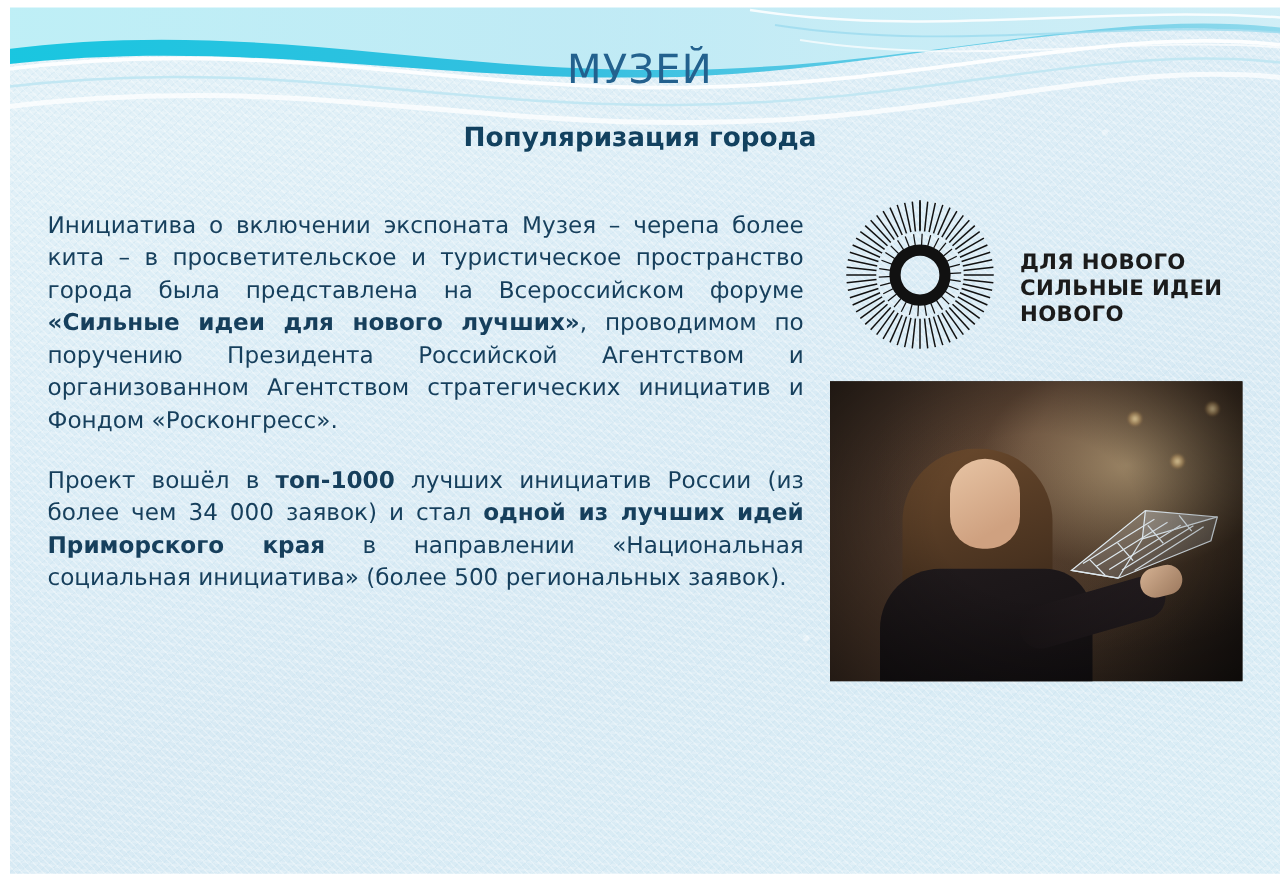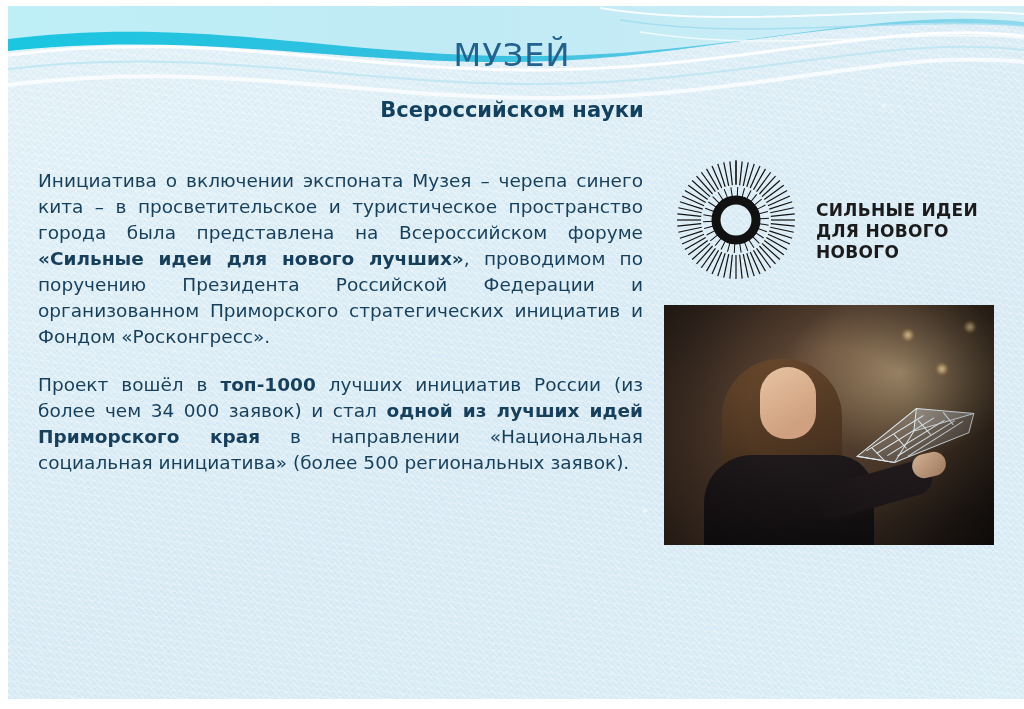--- a/index.html
+++ b/index.html
@@ -202,25 +202,25 @@
     <path d="M0,40 C200,14 340,58 540,56 C740,54 880,6 1024,22 L1024,0 L0,0 Z" fill="url(#whiteGrad)" opacity="0.72"></path>
     <path d="M0,56 C210,28 350,72 545,70 C745,68 885,20 1024,36" fill="none" stroke="#ffffff" stroke-width="3" opacity="0.9"></path>
     <path d="M0,70 C210,44 350,86 545,84 C745,82 885,34 1024,50" fill="none" stroke="#bfe6f2" stroke-width="2" opacity="0.9"></path>
     <path d="M600,8 C740,30 880,4 1024,14" fill="none" stroke="#ffffff" stroke-width="2" opacity="0.85"></path>
     <path d="M620,20 C760,42 890,16 1024,26" fill="none" stroke="#9fdcee" stroke-width="1.5" opacity="0.85"></path>
     <path d="M640,32 C780,54 900,28 1024,38" fill="none" stroke="#ffffff" stroke-width="1.5" opacity="0.7"></path>
     <path d="M0,86 C220,58 360,100 560,98 C760,96 890,48 1024,62" fill="none" stroke="#ffffff" stroke-width="4" opacity="0.75"></path>
   </svg>
 
   <div class="title">МУЗЕЙ</div>
-  <div class="subtitle">Всероссийском науки</div>
+  <div class="subtitle">Популяризация города</div>
 
   <div class="body-text">
     <p>
-      <span>Инициатива о включении экспоната Музея – черепа синего кита – в просветительское и туристическое пространство города была представлена на Всероссийском форуме </span><b>«Сильные идеи для нового лучших»</b><span>, проводимом по поручению Президента Российской Федерации и организованном Приморского стратегических инициатив и Фондом «Росконгресс».</span>
+      <span>Инициатива о включении экспоната Музея – черепа более кита – в просветительское и туристическое пространство города была представлена на Всероссийском форуме </span><b>«Сильные идеи для нового лучших»</b><span>, проводимом по поручению Президента Российской Агентством и организованном Агентством стратегических инициатив и Фондом «Росконгресс».</span>
     </p>
     <p>
       <span>Проект вошёл в </span><b>топ-1000</b><span> лучших инициатив России (из более чем 34 000 заявок) и стал </span><b>одной из лучших идей Приморского края</b><span> в направлении «Национальная социальная инициатива» (более 500 региональных заявок).</span>
     </p>
   </div>
 
   <div class="logo-block">
     <svg class="logo-mark" viewBox="0 0 124 124">
       <g stroke="#111111" stroke-width="1.15" fill="none">
         <g id="rays">
@@ -318,22 +318,22 @@
         <line x1="62" y1="29" x2="62" y2="44" transform="rotate(291 62 62)"></line>
         <line x1="62" y1="29" x2="62" y2="44" transform="rotate(303 62 62)"></line>
         <line x1="62" y1="29" x2="62" y2="44" transform="rotate(315 62 62)"></line>
         <line x1="62" y1="29" x2="62" y2="44" transform="rotate(327 62 62)"></line>
         <line x1="62" y1="29" x2="62" y2="44" transform="rotate(339 62 62)"></line>
         <line x1="62" y1="29" x2="62" y2="44" transform="rotate(351 62 62)"></line>
       </g>
       <circle cx="62" cy="62" r="20" fill="none" stroke="#111111" stroke-width="9"></circle>
     </svg>
     <div class="logo-text">
+      <div>ДЛЯ НОВОГО</div>
       <div>СИЛЬНЫЕ ИДЕИ</div>
-      <div>ДЛЯ НОВОГО</div>
       <div>НОВОГО</div>
     </div>
   </div>
 
   <div class="photo">
     <div class="bg"></div>
     <div class="lamp" style="left:238px; top:24px;"></div>
     <div class="lamp" style="left:272px; top:58px;"></div>
     <div class="lamp" style="left:300px; top:16px;"></div>
     <div class="hair"></div>

